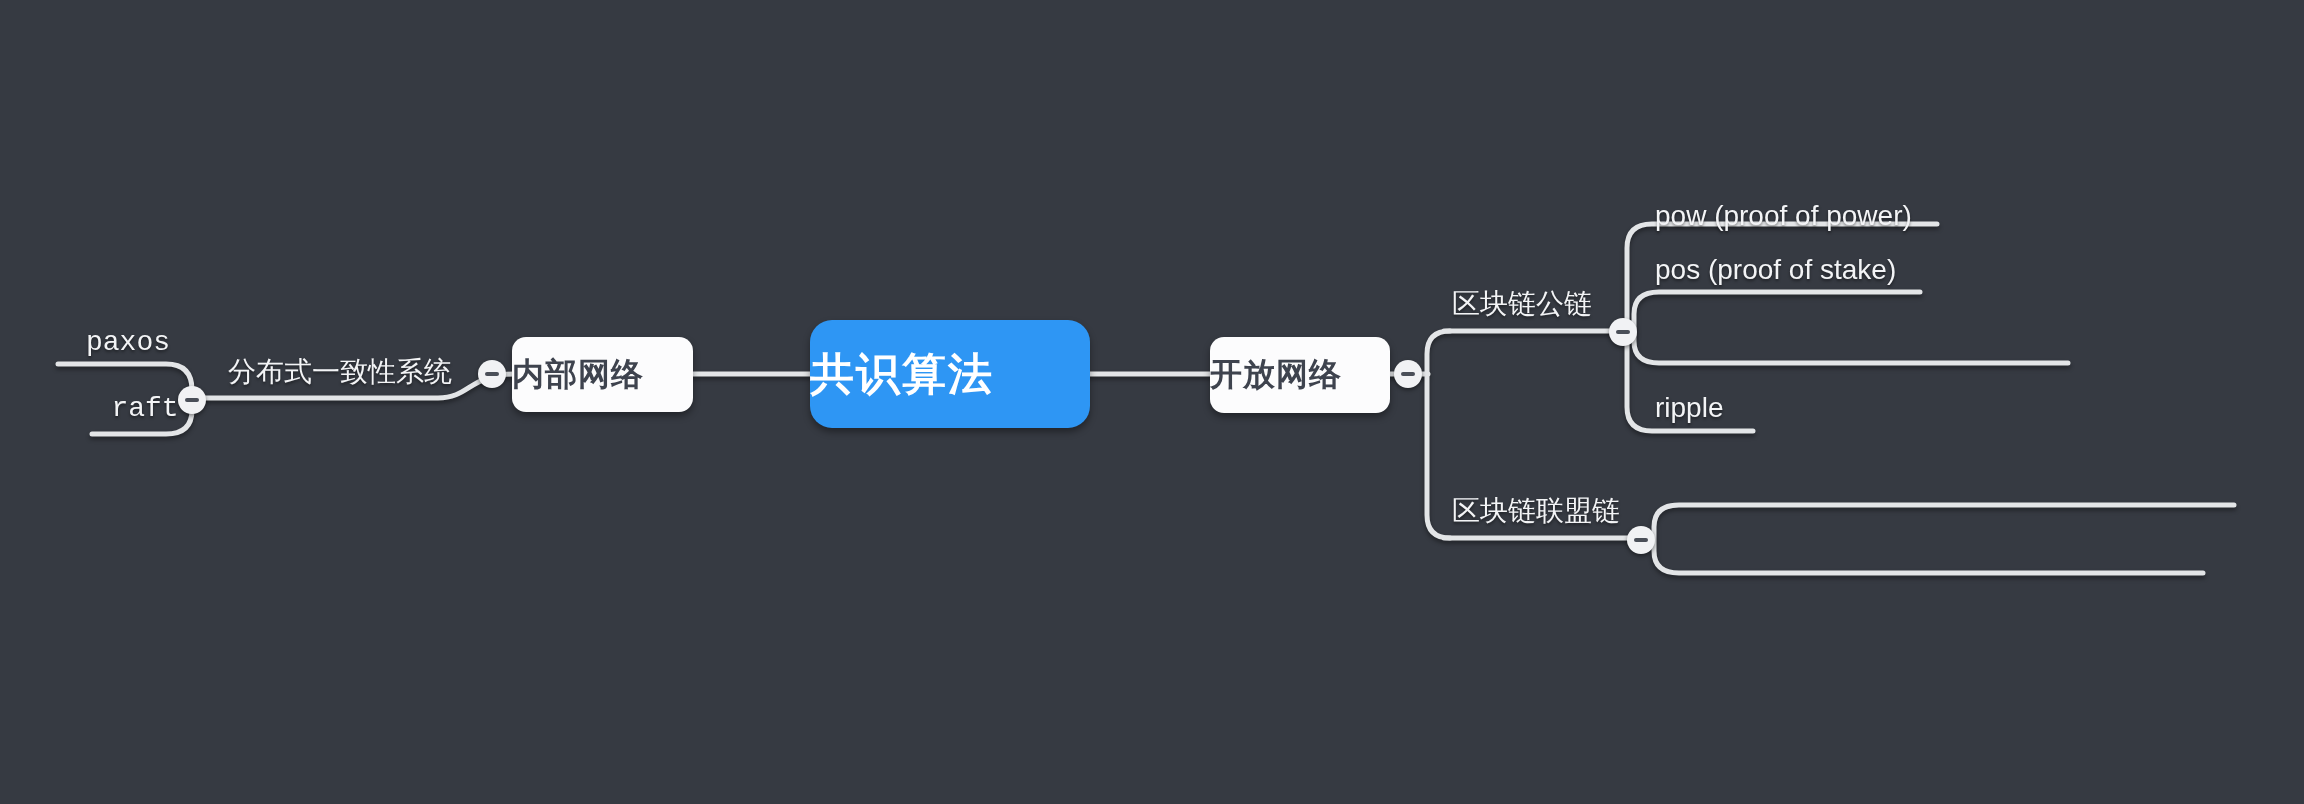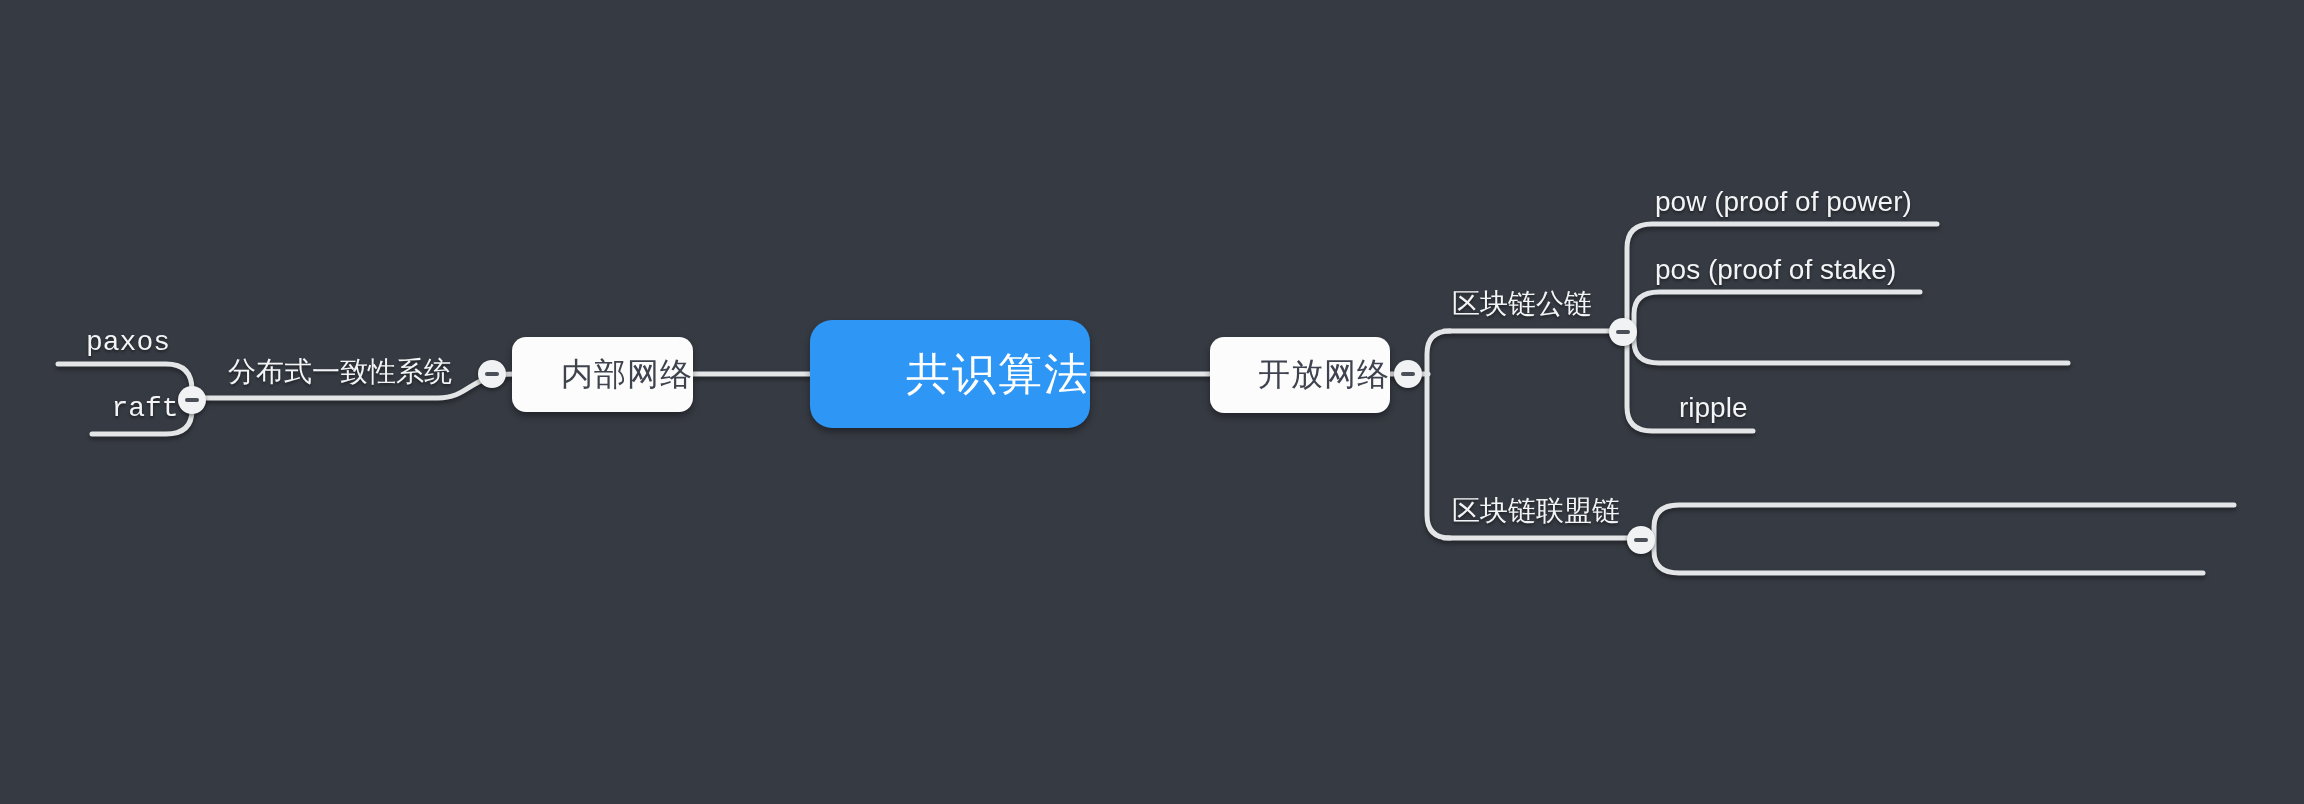--- a/index.html
+++ b/index.html
@@ -31,24 +31,25 @@
   }
   svg.links path{
     fill:none;
     stroke:var(--connector);
     stroke-width:5;
     stroke-linecap:round;
     stroke-linejoin:round;
   }
   .topic-box{
     position:absolute;
-    display:flex;align-items:center;justify-content:flex-end;
+    display:flex;align-items:center;justify-content:flex-start;
     white-space:nowrap;
     box-shadow:0 4px 7px rgba(0,0,0,0.38);
     cursor:default;
+    font-weight:bold;
   }
   .topic-root{
     background:var(--root-fill);
     color:var(--root-text);
     font-size:44px;
     letter-spacing:2px;
     border-radius:22px;
   }
   .topic-main{
     background:var(--topic-fill);
@@ -114,23 +115,23 @@
     <span>开放网络</span>
   </div>
 
   <div class="label" style="left:228px;top:372px;">分布式一致性系统</div>
   <div class="label centered" style="left:60px;top:342px;width:136px;">paxos</div>
   <div class="label centered" style="left:88px;top:408px;width:114px;">raft</div>
 
   <div class="label" style="left:1452px;top:304px;font-family:Liberation Serif, serif;">区块链公链</div>
   <div class="label" style="left:1452px;top:511px;">区块链联盟链</div>
 
-  <div class="label" style="left:1655px;top:202px;">pow (proof of power)</div>
+  <div class="label" style="left:1655px;top:216px;">pow (proof of power)</div>
   <div class="label" style="left:1655px;top:270px;">pos (proof of stake)</div>
-  <div class="label" style="left:1655px;top:408px;margin-left:24px;">ripple</div>
+  <div class="label" style="left:1655px;top:408px;">ripple</div>
 
   <div class="collapse-btn" style="left:192px;top:400px;">
     <span class="minus-bar"></span>
   </div>
   <div class="collapse-btn" style="left:492px;top:374px;">
     <span class="minus-bar"></span>
   </div>
   <div class="collapse-btn" style="left:1408px;top:374px;">
     <span class="minus-bar"></span>
   </div>

